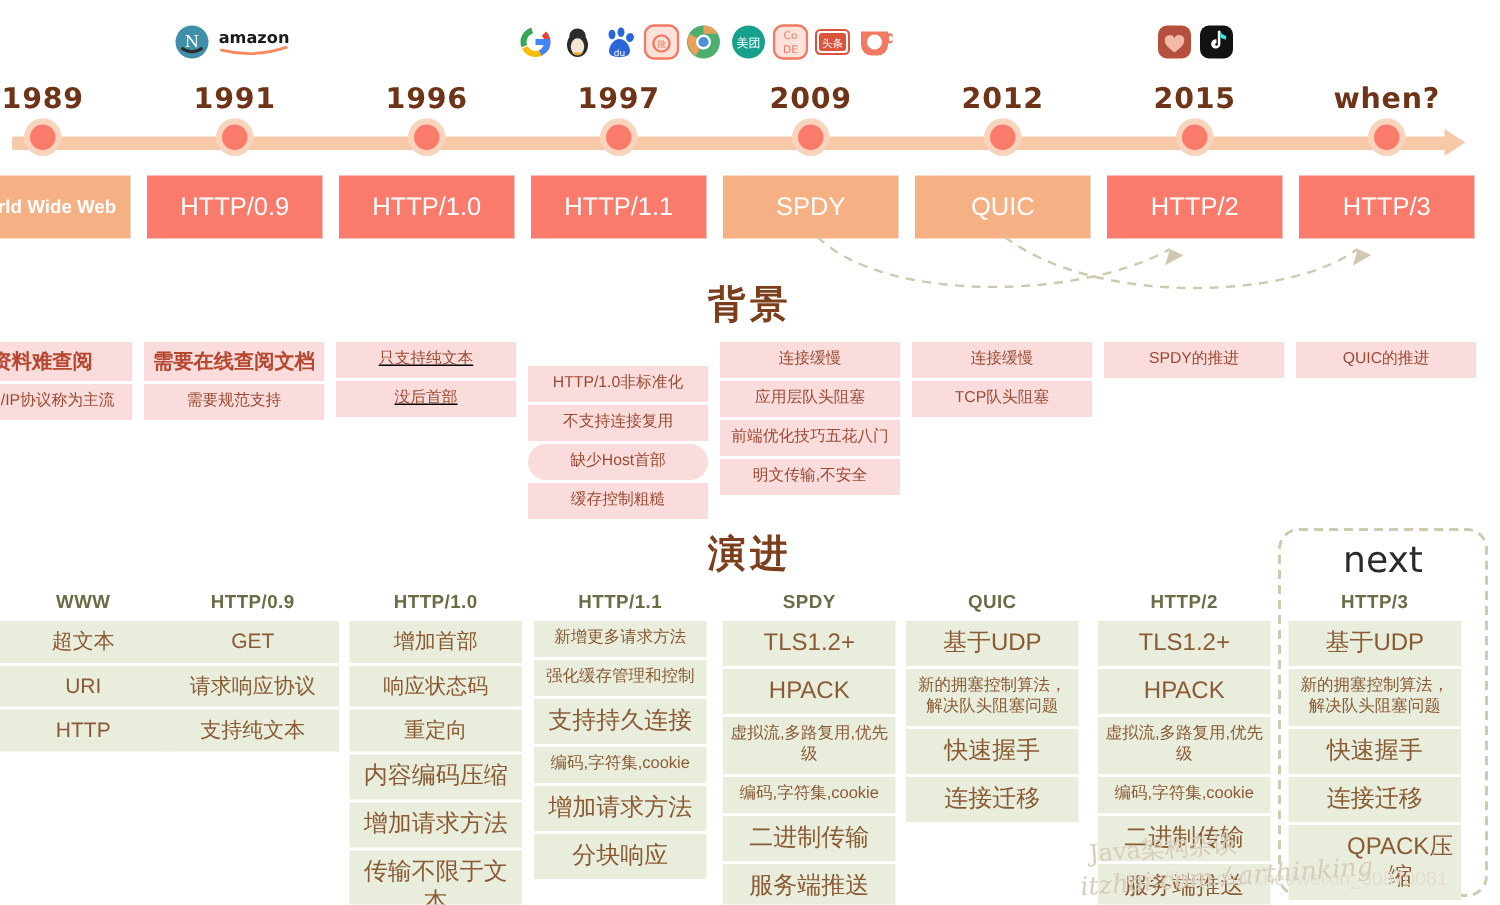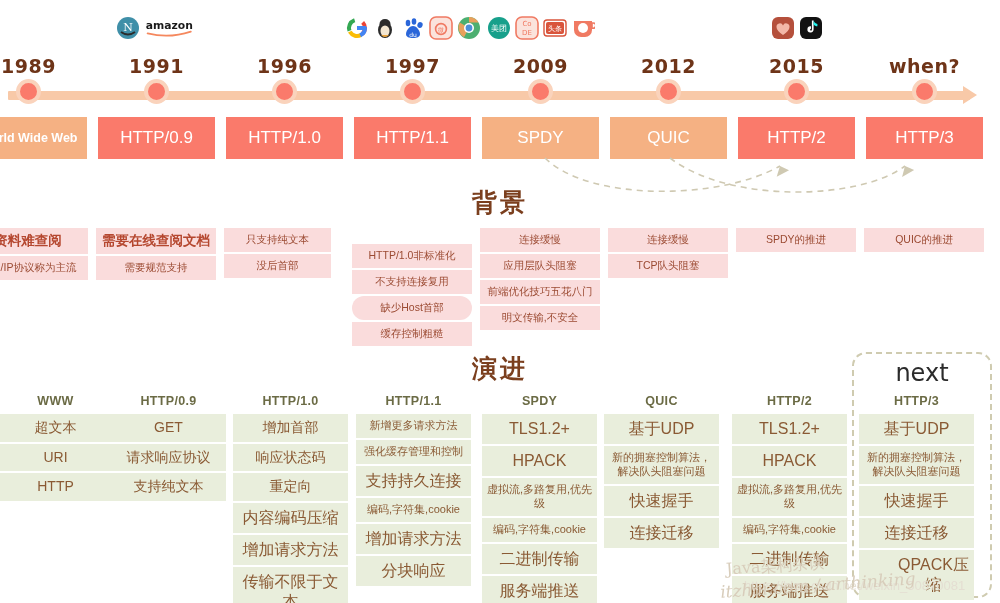--- a/index.html
+++ b/index.html
@@ -231,21 +231,21 @@
 <div class="sec-title" style="left:420px;top:186px;width:160px;">背景</div>
 <div id="background-grid">
     <div class="bg-col" style="left: -32px; top: 228px; width: 120px;">
       <div class="bg-box lead" style="min-height: 26px;">资料难查阅</div>
       <div class="bg-box" style="min-height: 24px;">TCP/IP协议称为主流</div>
     </div>
     <div class="bg-col" style="left: 96px; top: 228px; width: 120px;">
       <div class="bg-box lead" style="min-height: 26px;">需要在线查阅文档</div>
       <div class="bg-box" style="min-height: 24px;">需要规范支持</div>
     </div>
-    <div class="bg-col" style="left: 224px; top: 228px; width: 107px;">
+    <div class="bg-col" style="left: 224px; top: 228px; width: 120px; text-decoration: underline;">
       <div class="bg-box" style="min-height: 24px;">只支持纯文本</div>
       <div class="bg-box" style="min-height: 24px;">没后首部</div>
     </div>
     <div class="bg-col" style="left: 352px; top: 244px; width: 120px;">
       <div class="bg-box" style="min-height: 24px;">HTTP/1.0非标准化</div>
       <div class="bg-box" style="min-height: 24px;">不支持连接复用</div>
       <div class="bg-box" style="min-height: 24px; border-radius: 12px;">缺少Host首部</div>
       <div class="bg-box" style="min-height: 24px;">缓存控制粗糙</div>
     </div>
     <div class="bg-col" style="left: 480px; top: 228px; width: 120px;">

